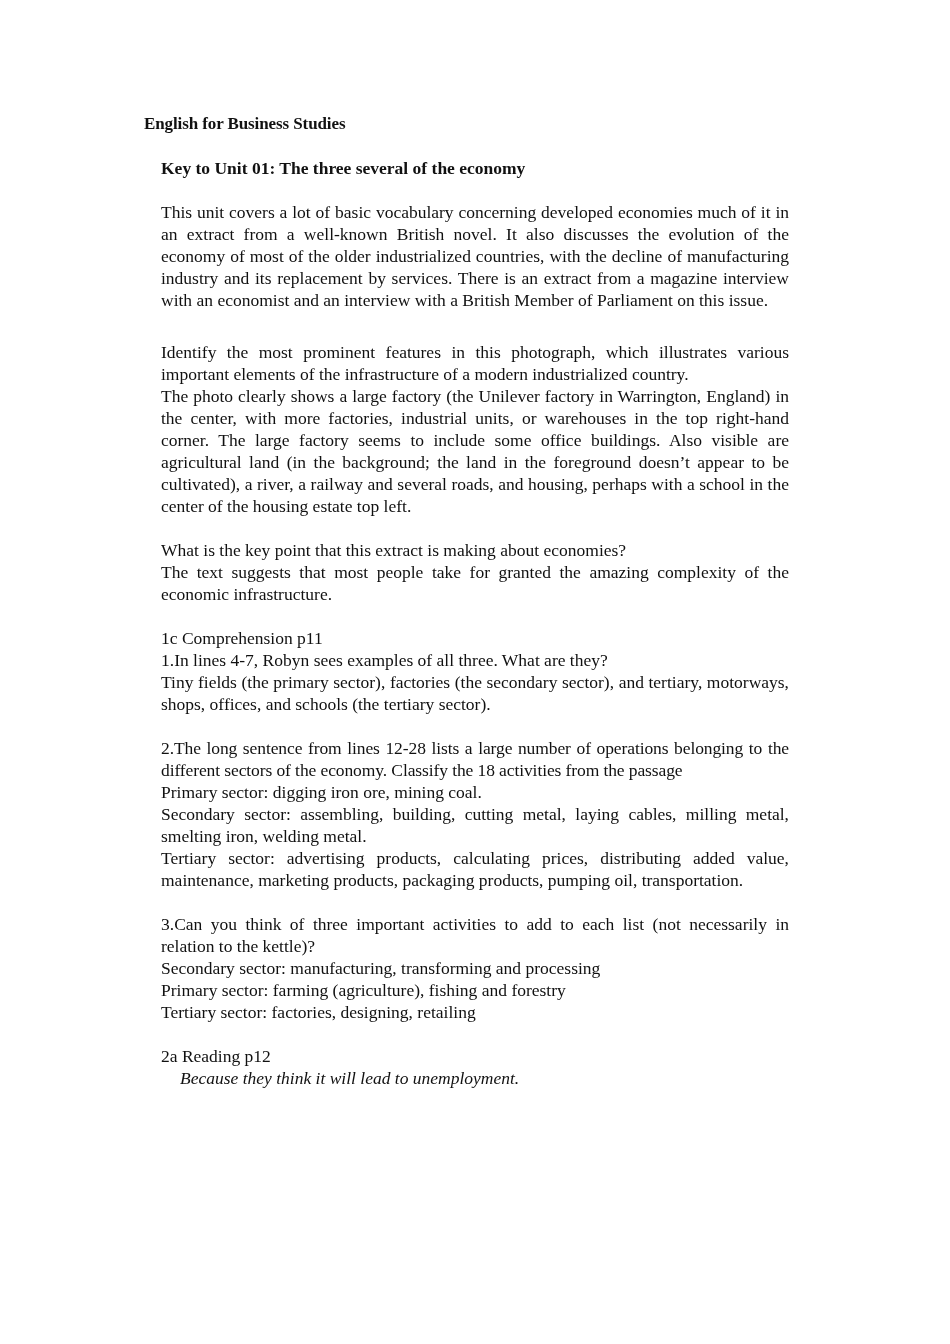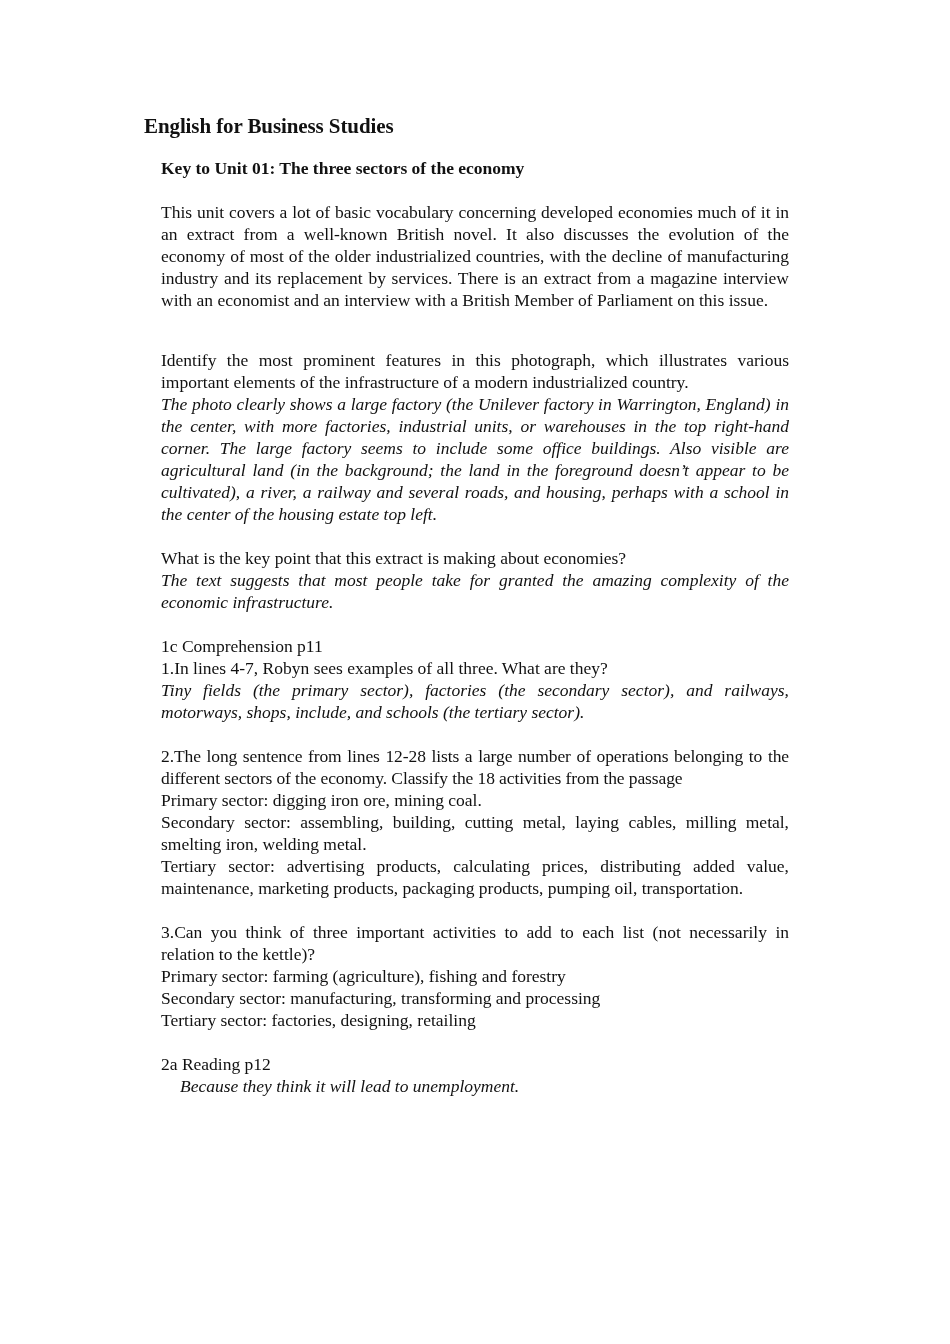--- a/index.html
+++ b/index.html
@@ -12,21 +12,21 @@
       height: 1344px;
       position: relative;
       overflow: hidden;
       font-family: "Liberation Serif", serif;
       color: #111111;
     }
     .page-header {
       position: absolute;
       left: 144px;
       top: 114px;
-      font-size: 21px;
+      font-size: 17px;
       font-weight: bold;
       margin: 0;
       letter-spacing: -0.1px;
     }
     .content {
       position: absolute;
       left: 161px;
       top: 157px;
       width: 628px;
       font-size: 17.5px;
@@ -36,76 +36,75 @@
       font-weight: bold;
       margin: 0 0 22px 0;
       font-size: 17.5px;
       line-height: 22px;
     }
     p {
       margin: 0;
       text-align: justify;
     }
     .intro {
-      margin-bottom: 38px;
+      margin-bottom: 30px;
     }
     .section {
       margin-bottom: 22px;
     }
     .answer {
-      font-style: italic;
     }
     .indent-answer {
       font-style: italic;
       padding-left: 19px;
     }
     .sector-label {
     }
     .tight {
       letter-spacing: -0.1px;
     }
   </style>
 </head>
 <body>
 
 <h1 class="page-header">English for Business Studies</h1>
 
 <div class="content">
 
-  <h2 class="unit-title">Key to Unit 01: The three sectors of the economy</h2>
+  <h2 class="unit-title">Key to Unit 01: The three several of the economy</h2>
 
   <p class="intro">This unit covers a lot of basic vocabulary concerning developed economies much of it in an extract from a well-known British novel. It also discusses the evolution of the economy of most of the older industrialized countries, with the decline of manufacturing industry and its replacement by services. There is an extract from a magazine interview with an economist and an interview with a British Member of Parliament on this issue.</p>
 
   <div class="section">
     <p>Identify the most prominent features in this photograph, which illustrates various important elements of the infrastructure of a modern industrialized country.</p>
     <p class="answer">The photo clearly shows a large factory (the Unilever factory in Warrington, England) in the center, with more factories, industrial units, or warehouses in the top right-hand corner. The large factory seems to include some office buildings. Also visible are agricultural land (in the background; the land in the foreground doesn’t appear to be cultivated), a river, a railway and several roads, and housing, perhaps with a school in the center of the housing estate top left.</p>
   </div>
 
   <div class="section">
     <p>What is the key point that this extract is making about economies?</p>
     <p class="answer">The text suggests that most people take for granted the amazing complexity of the economic infrastructure.</p>
   </div>
 
   <div class="section">
     <p>1c Comprehension p11</p>
     <p>1.In lines 4-7, Robyn sees examples of all three. What are they?</p>
-    <p class="answer">Tiny fields (the primary sector), factories (the secondary sector), and railways, motorways, shops, include, and schools (the tertiary sector).</p>
+    <p class="answer">Tiny fields (the primary sector), factories (the secondary sector), and tertiary, motorways, shops, offices, and schools (the tertiary sector).</p>
   </div>
 
   <div class="section">
     <p class="tight">2.The long sentence from lines 12-28 lists a large number of operations belonging to the different sectors of the economy. Classify the 18 activities from the passage</p>
     <p><span class="sector-label">Primary sector</span><span>: digging iron ore, mining coal.</span></p>
     <p><span class="sector-label">Secondary sector</span><span>: assembling, building, cutting metal, laying cables, milling metal, smelting iron, welding metal.</span></p>
     <p><span class="sector-label">Tertiary sector</span><span>: advertising products, calculating prices, distributing added value, maintenance, marketing products, packaging products, pumping oil, transportation.</span></p>
   </div>
 
   <div class="section">
     <p>3.Can you think of three important activities to add to each list (not necessarily in relation to the kettle)?</p>
+    <p><span class="sector-label">Secondary sector</span><span>: manufacturing, transforming and processing</span></p>
     <p><span class="sector-label">Primary sector</span><span>: farming (agriculture), fishing and forestry</span></p>
-    <p><span class="sector-label">Secondary sector</span><span>: manufacturing, transforming and processing</span></p>
     <p><span class="sector-label">Tertiary sector</span><span>: factories, designing, retailing</span></p>
   </div>
 
   <div class="section">
     <p>2a Reading p12</p>
     <p class="indent-answer">Because they think it will lead to unemployment.</p>
   </div>
 
 </div>
 

